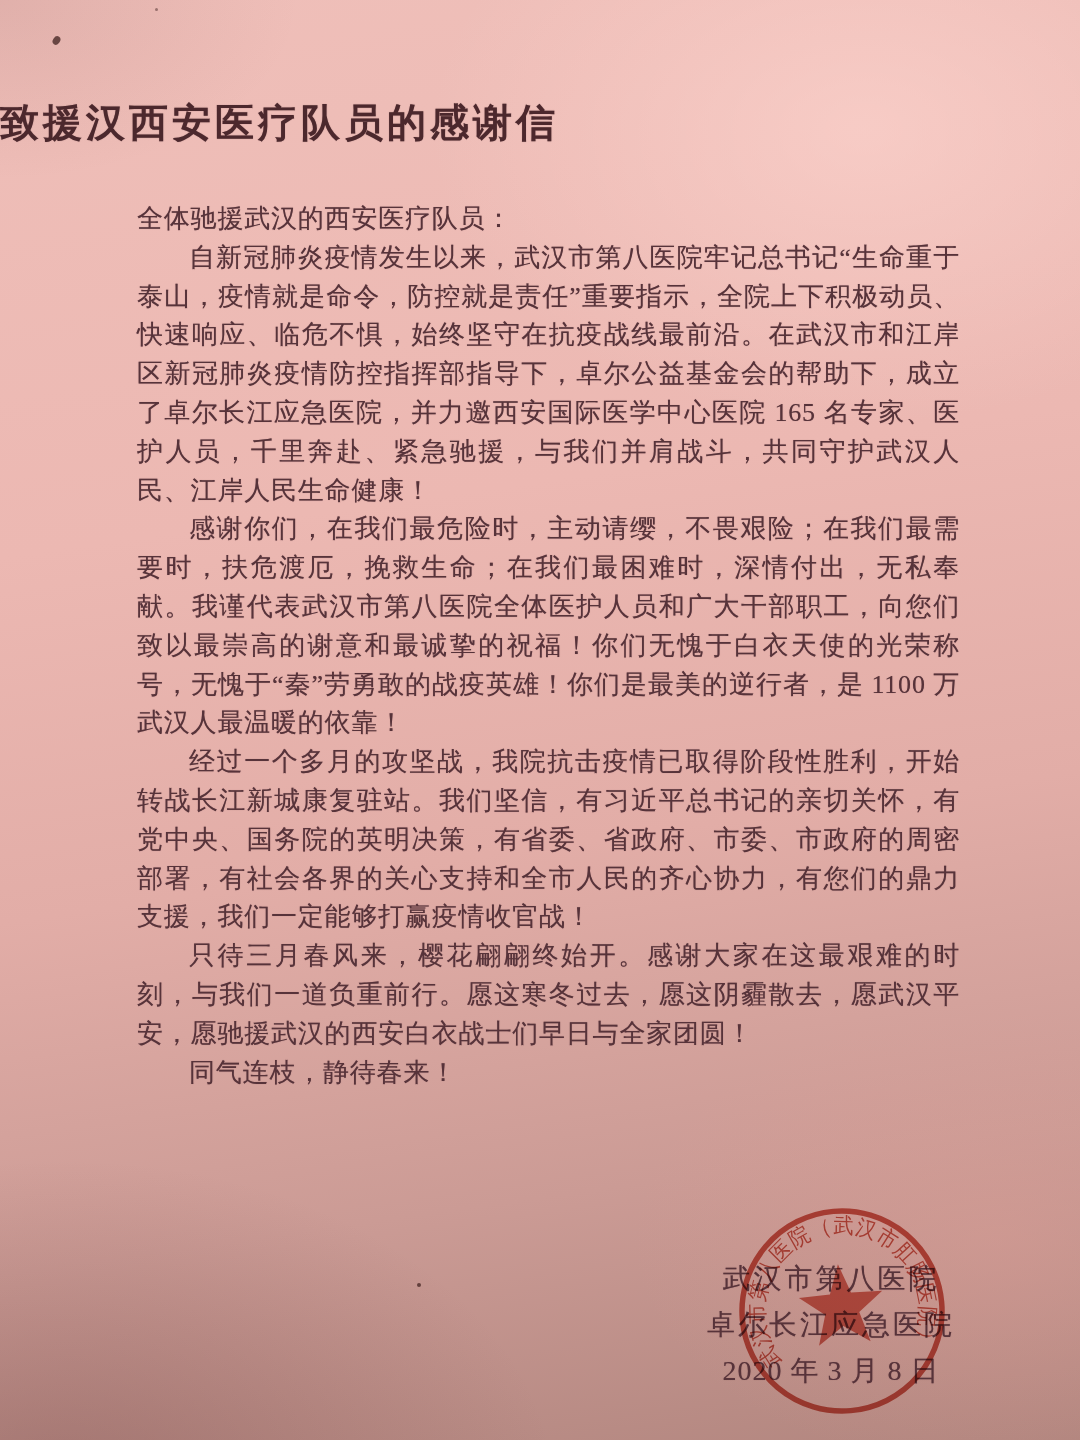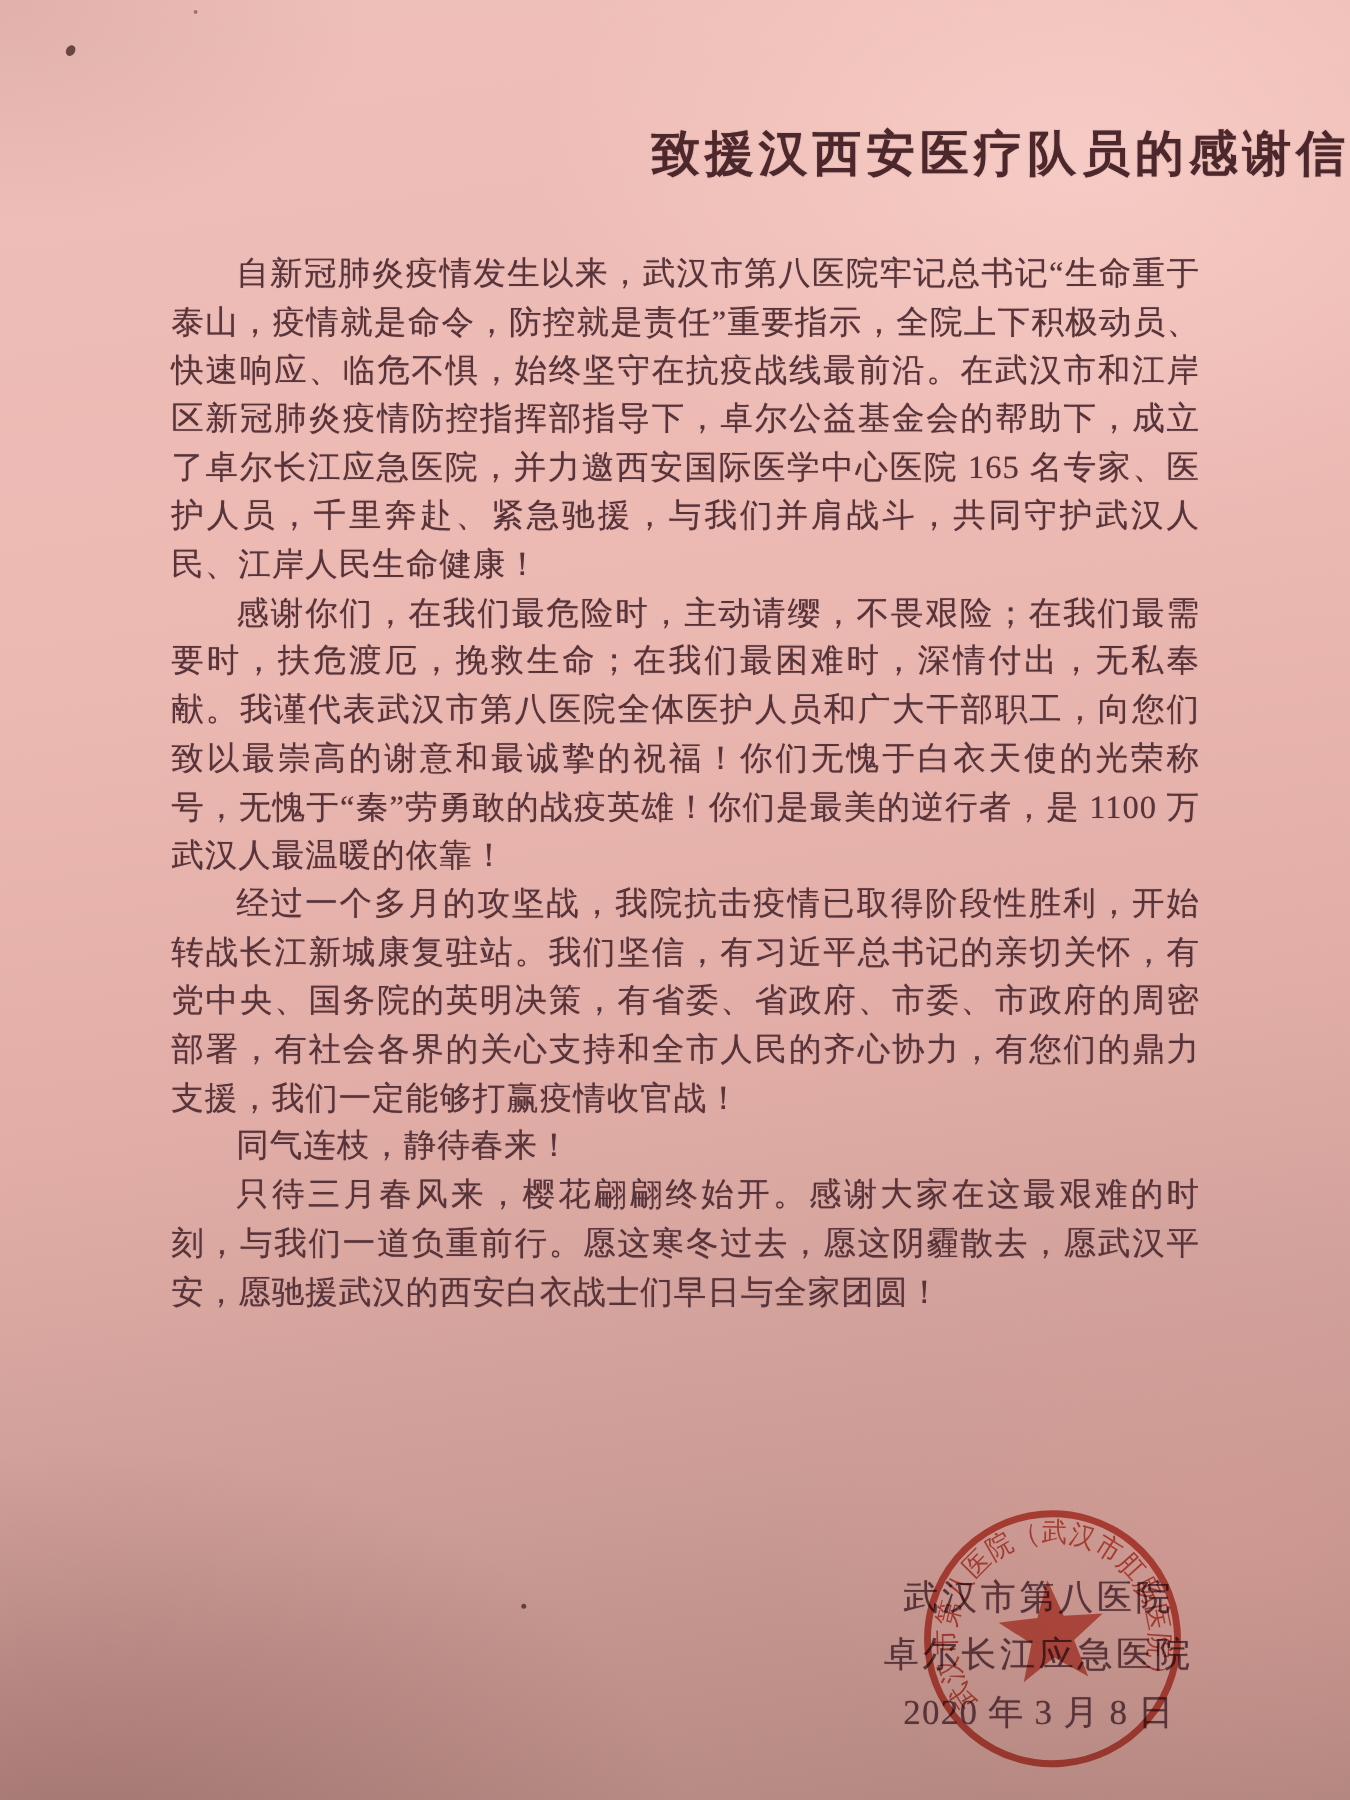--- a/index.html
+++ b/index.html
@@ -18,21 +18,21 @@
       radial-gradient(ellipse 520px 330px at 92% 86%, rgba(225,160,152,0.35), rgba(225,160,152,0) 70%),
       radial-gradient(ellipse 760px 520px at 6% 104%, rgba(110,64,64,0.33), rgba(110,64,64,0) 65%),
       radial-gradient(ellipse 500px 300px at 0% 0%, rgba(120,70,70,0.12), rgba(120,70,70,0) 60%),
       linear-gradient(172deg, #efbfb9 0%, #ecb8b2 35%, #e2ada7 58%, #cb9b95 80%, #b2867f 100%);
   }
 
   .title {
     position: absolute;
     top: 96px; left: 0; right: 0;
     margin: 0;
-    text-align: right;
+    text-align: left;
     font-family: "Liberation Sans", "DejaVu Sans", sans-serif;
     font-weight: bold;
     font-size: 39px;
     letter-spacing: 4px;
     color: #4c282d;
     text-shadow: 0 0 1px rgba(76,40,45,0.45);
   }
 
   .content {
     position: absolute;
@@ -77,26 +77,27 @@
   .speck-3 { left: 155px; top: 8px; width: 3px; height: 3px; opacity: 0.5; }
 </style>
 </head>
 <body>
 
 <div class="page">
 
   <h1 class="title">致援汉西安医疗队员的感谢信</h1>
 
   <div class="content">
+    <p class="salutation">全体驰援武汉的西安医疗队员：</p>
     <div>
         <p class="para">自新冠肺炎疫情发生以来，武汉市第八医院牢记总书记“生命重于泰山，疫情就是命令，防控就是责任”重要指示，全院上下积极动员、快速响应、临危不惧，始终坚守在抗疫战线最前沿。在武汉市和江岸区新冠肺炎疫情防控指挥部指导下，卓尔公益基金会的帮助下，成立了卓尔长江应急医院，并力邀西安国际医学中心医院 165 名专家、医护人员，千里奔赴、紧急驰援，与我们并肩战斗，共同守护武汉人民、江岸人民生命健康！</p>
         <p class="para">感谢你们，在我们最危险时，主动请缨，不畏艰险；在我们最需要时，扶危渡厄，挽救生命；在我们最困难时，深情付出，无私奉献。我谨代表武汉市第八医院全体医护人员和广大干部职工，向您们致以最崇高的谢意和最诚挚的祝福！你们无愧于白衣天使的光荣称号，无愧于“秦”劳勇敢的战疫英雄！你们是最美的逆行者，是 1100 万武汉人最温暖的依靠！</p>
         <p class="para">经过一个多月的攻坚战，我院抗击疫情已取得阶段性胜利，开始转战长江新城康复驻站。我们坚信，有习近平总书记的亲切关怀，有党中央、国务院的英明决策，有省委、省政府、市委、市政府的周密部署，有社会各界的关心支持和全市人民的齐心协力，有您们的鼎力支援，我们一定能够打赢疫情收官战！</p>
+        <p class="para">只待三月春风来，樱花翩翩终始开。感谢大家在这最艰难的时刻，与我们一道负重前行。愿这寒冬过去，愿这阴霾散去，愿武汉平安，愿驰援武汉的西安白衣战士们早日与全家团圆！</p>
         <p class="para">同气连枝，静待春来！</p>
-        <p class="para">只待三月春风来，樱花翩翩终始开。感谢大家在这最艰难的时刻，与我们一道负重前行。愿这寒冬过去，愿这阴霾散去，愿武汉平安，愿驰援武汉的西安白衣战士们早日与全家团圆！</p>
       </div>
   </div>
 
   <div class="signature">
     <p>武汉市第八医院</p>
     <p>卓尔长江应急医院</p>
     <p class="date">2020 年 3 月 8 日</p>
   </div>
 
   <div class="stamp">

